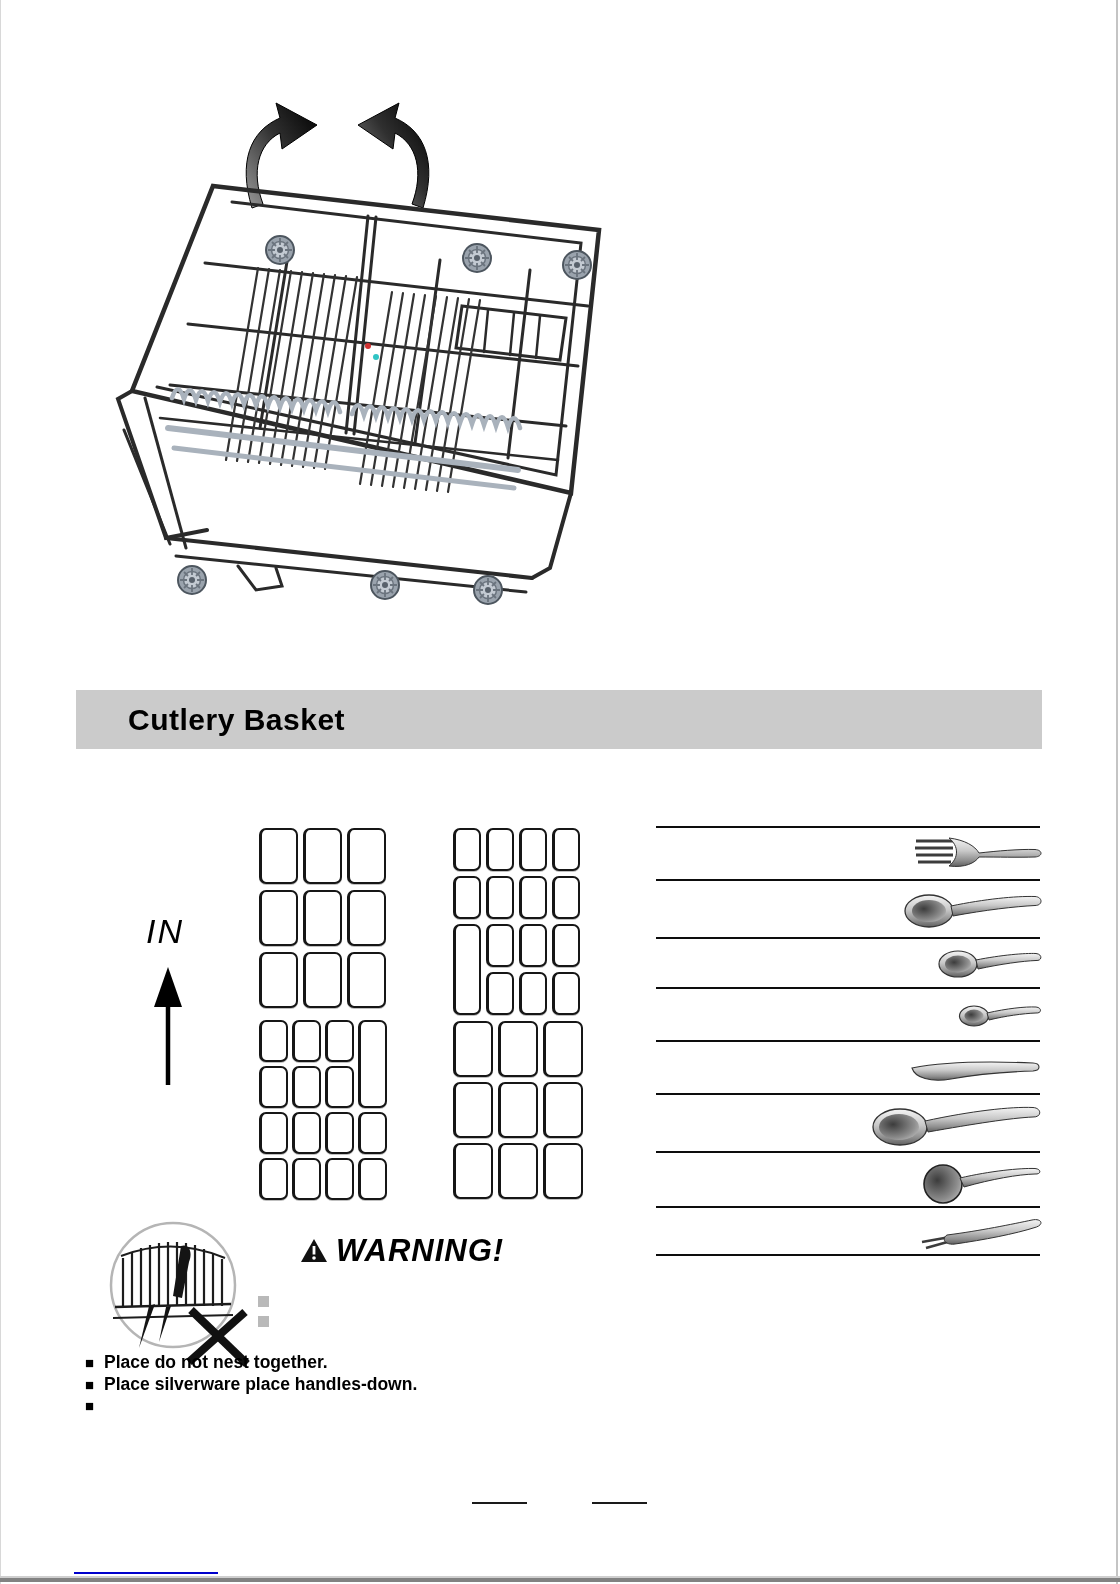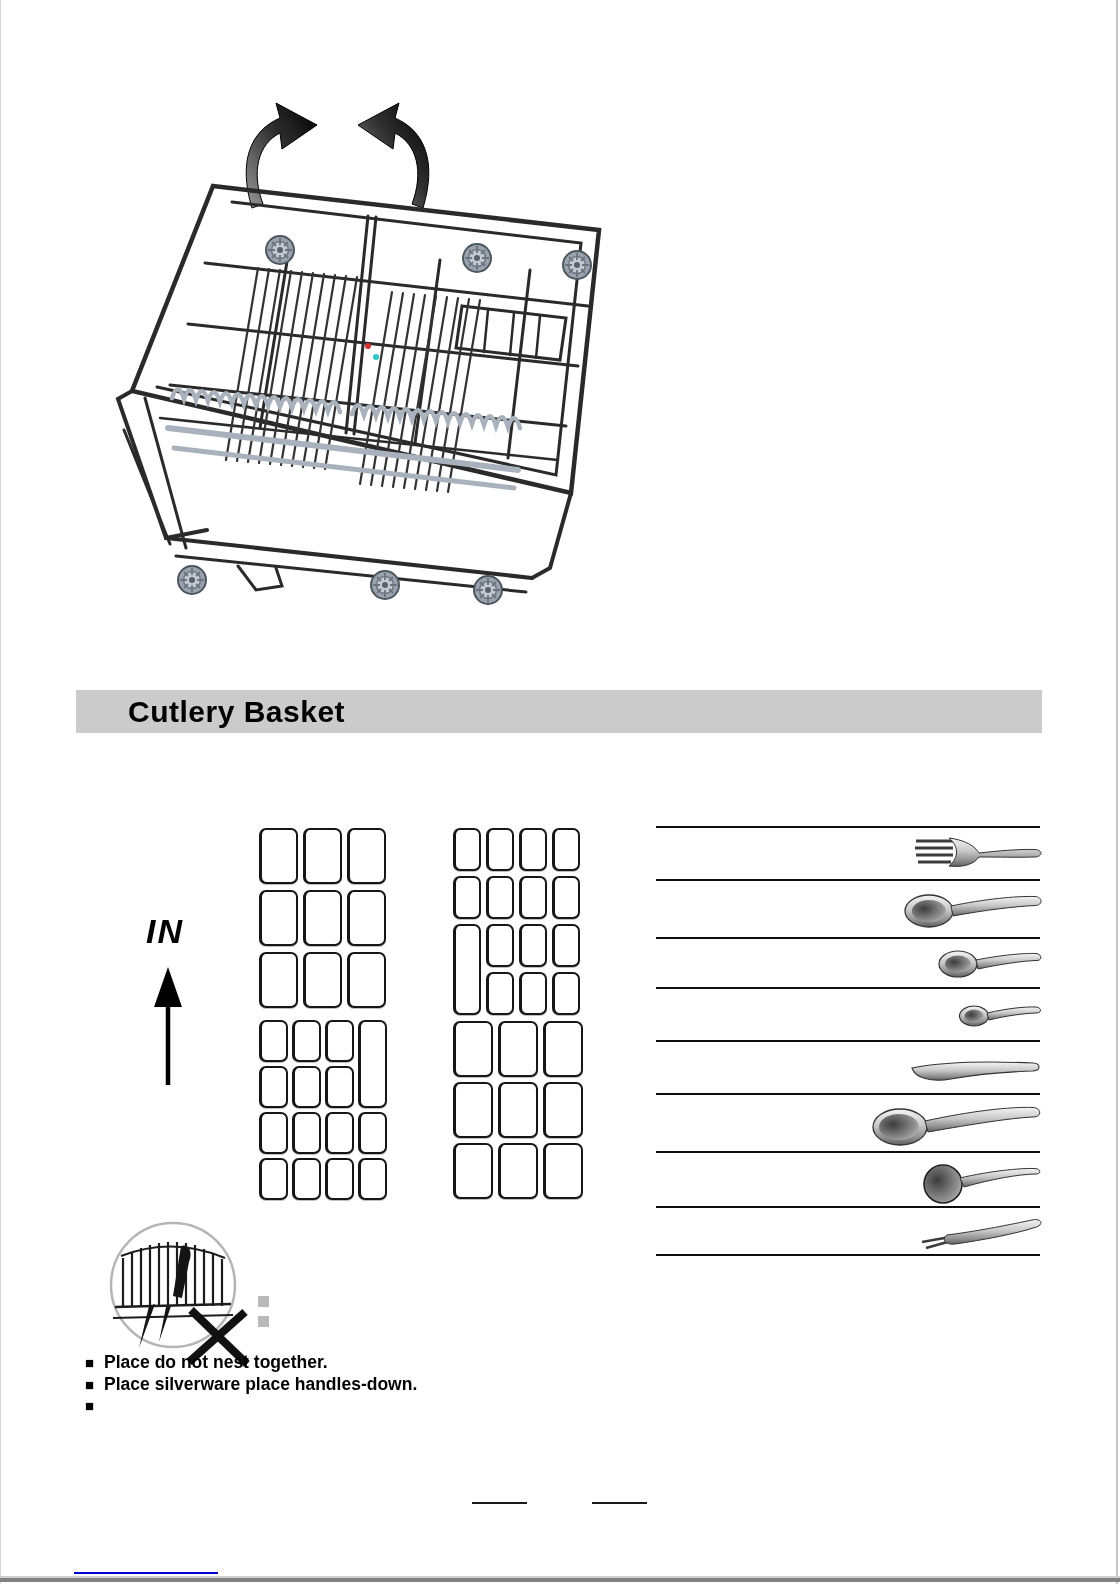--- a/index.html
+++ b/index.html
@@ -5,25 +5,25 @@
   html,body{margin:0;padding:0;background:#ffffff;}
   #page{position:relative;width:1120px;height:1584px;background:#ffffff;
         font-family:"Liberation Sans", sans-serif;color:#000;overflow:hidden;}
   .abs{position:absolute;}
   
   .edge-left{left:0;top:0;width:1px;height:1584px;background:#d8d8d8;}
   .edge-right{left:1116px;top:0;width:2px;height:1584px;background:#c4c4c4;}
   .edge-bottom-light{left:0;top:1576px;width:1120px;height:2px;background:#cfcfcf;}
   .edge-bottom{left:0;top:1578px;width:1120px;height:4px;background:#828282;}
   
-  .banner{left:76px;top:690px;width:966px;height:43px;background:#cbcbcb;
+  .banner{left:76px;top:690px;width:966px;height:59px;background:#cbcbcb;
           display:flex;align-items:center;}
   .banner h1{margin:0 0 0 52px;font-size:30px;font-weight:bold;letter-spacing:.5px;}
   
-  .in-label{left:146px;top:912px;font-size:34px;font-style:italic;font-weight:700;letter-spacing:2px;text-align:right;}
+  .in-label{left:146px;top:912px;font-size:34px;font-style:italic;font-weight:400;letter-spacing:2px;text-align:right;}
   
   .grid{position:absolute;display:grid;}
   .cell{background:#fff;border:2px solid #161616;border-left-width:3px;border-radius:7px;
         box-shadow:0 1px 0 rgba(0,0,0,.25);}
   
   .cutlery{left:656px;top:826px;width:384px;}
   .cutlery .row{position:relative;border-top:2px solid #0d0d0d;display:flex;
                 align-items:center;justify-content:flex-end;}
   .cutlery .row:last-child{border-bottom:2px solid #0d0d0d;}
   .cutlery svg{display:block;margin-right:-5px;}
@@ -320,20 +320,28 @@
     </g>
     <g stroke="#111" stroke-width="8">
       <path d="M88 92 L144 146"></path>
       <path d="M142 94 L86 144"></path>
     </g>
   </svg>
 
   <div class="abs legend-square" style="left:258px;top:1296px"></div>
   <div class="abs legend-square" style="left:258px;top:1316px"></div>
 
+  <div class="abs warning-head">
+    <svg width="28" height="26" viewBox="0 0 28 26">
+      <path d="M14 1 L27 24 H1 Z" fill="#111"></path>
+      <rect x="12.6" y="8" width="2.8" height="8.5" fill="#fff"></rect>
+      <circle cx="14" cy="20" r="1.8" fill="#fff"></circle>
+    </svg>
+    <span class="wtxt">WARNING!</span>
+  </div>
 
   <div class="abs instructions">
     <div class="ins-item">
       <span class="bullet">■</span>
       <span>Place do not nest together.</span>
     </div>
     <div class="ins-item">
       <span class="bullet">■</span>
       <span>Place silverware place handles-down.</span>
     </div>

